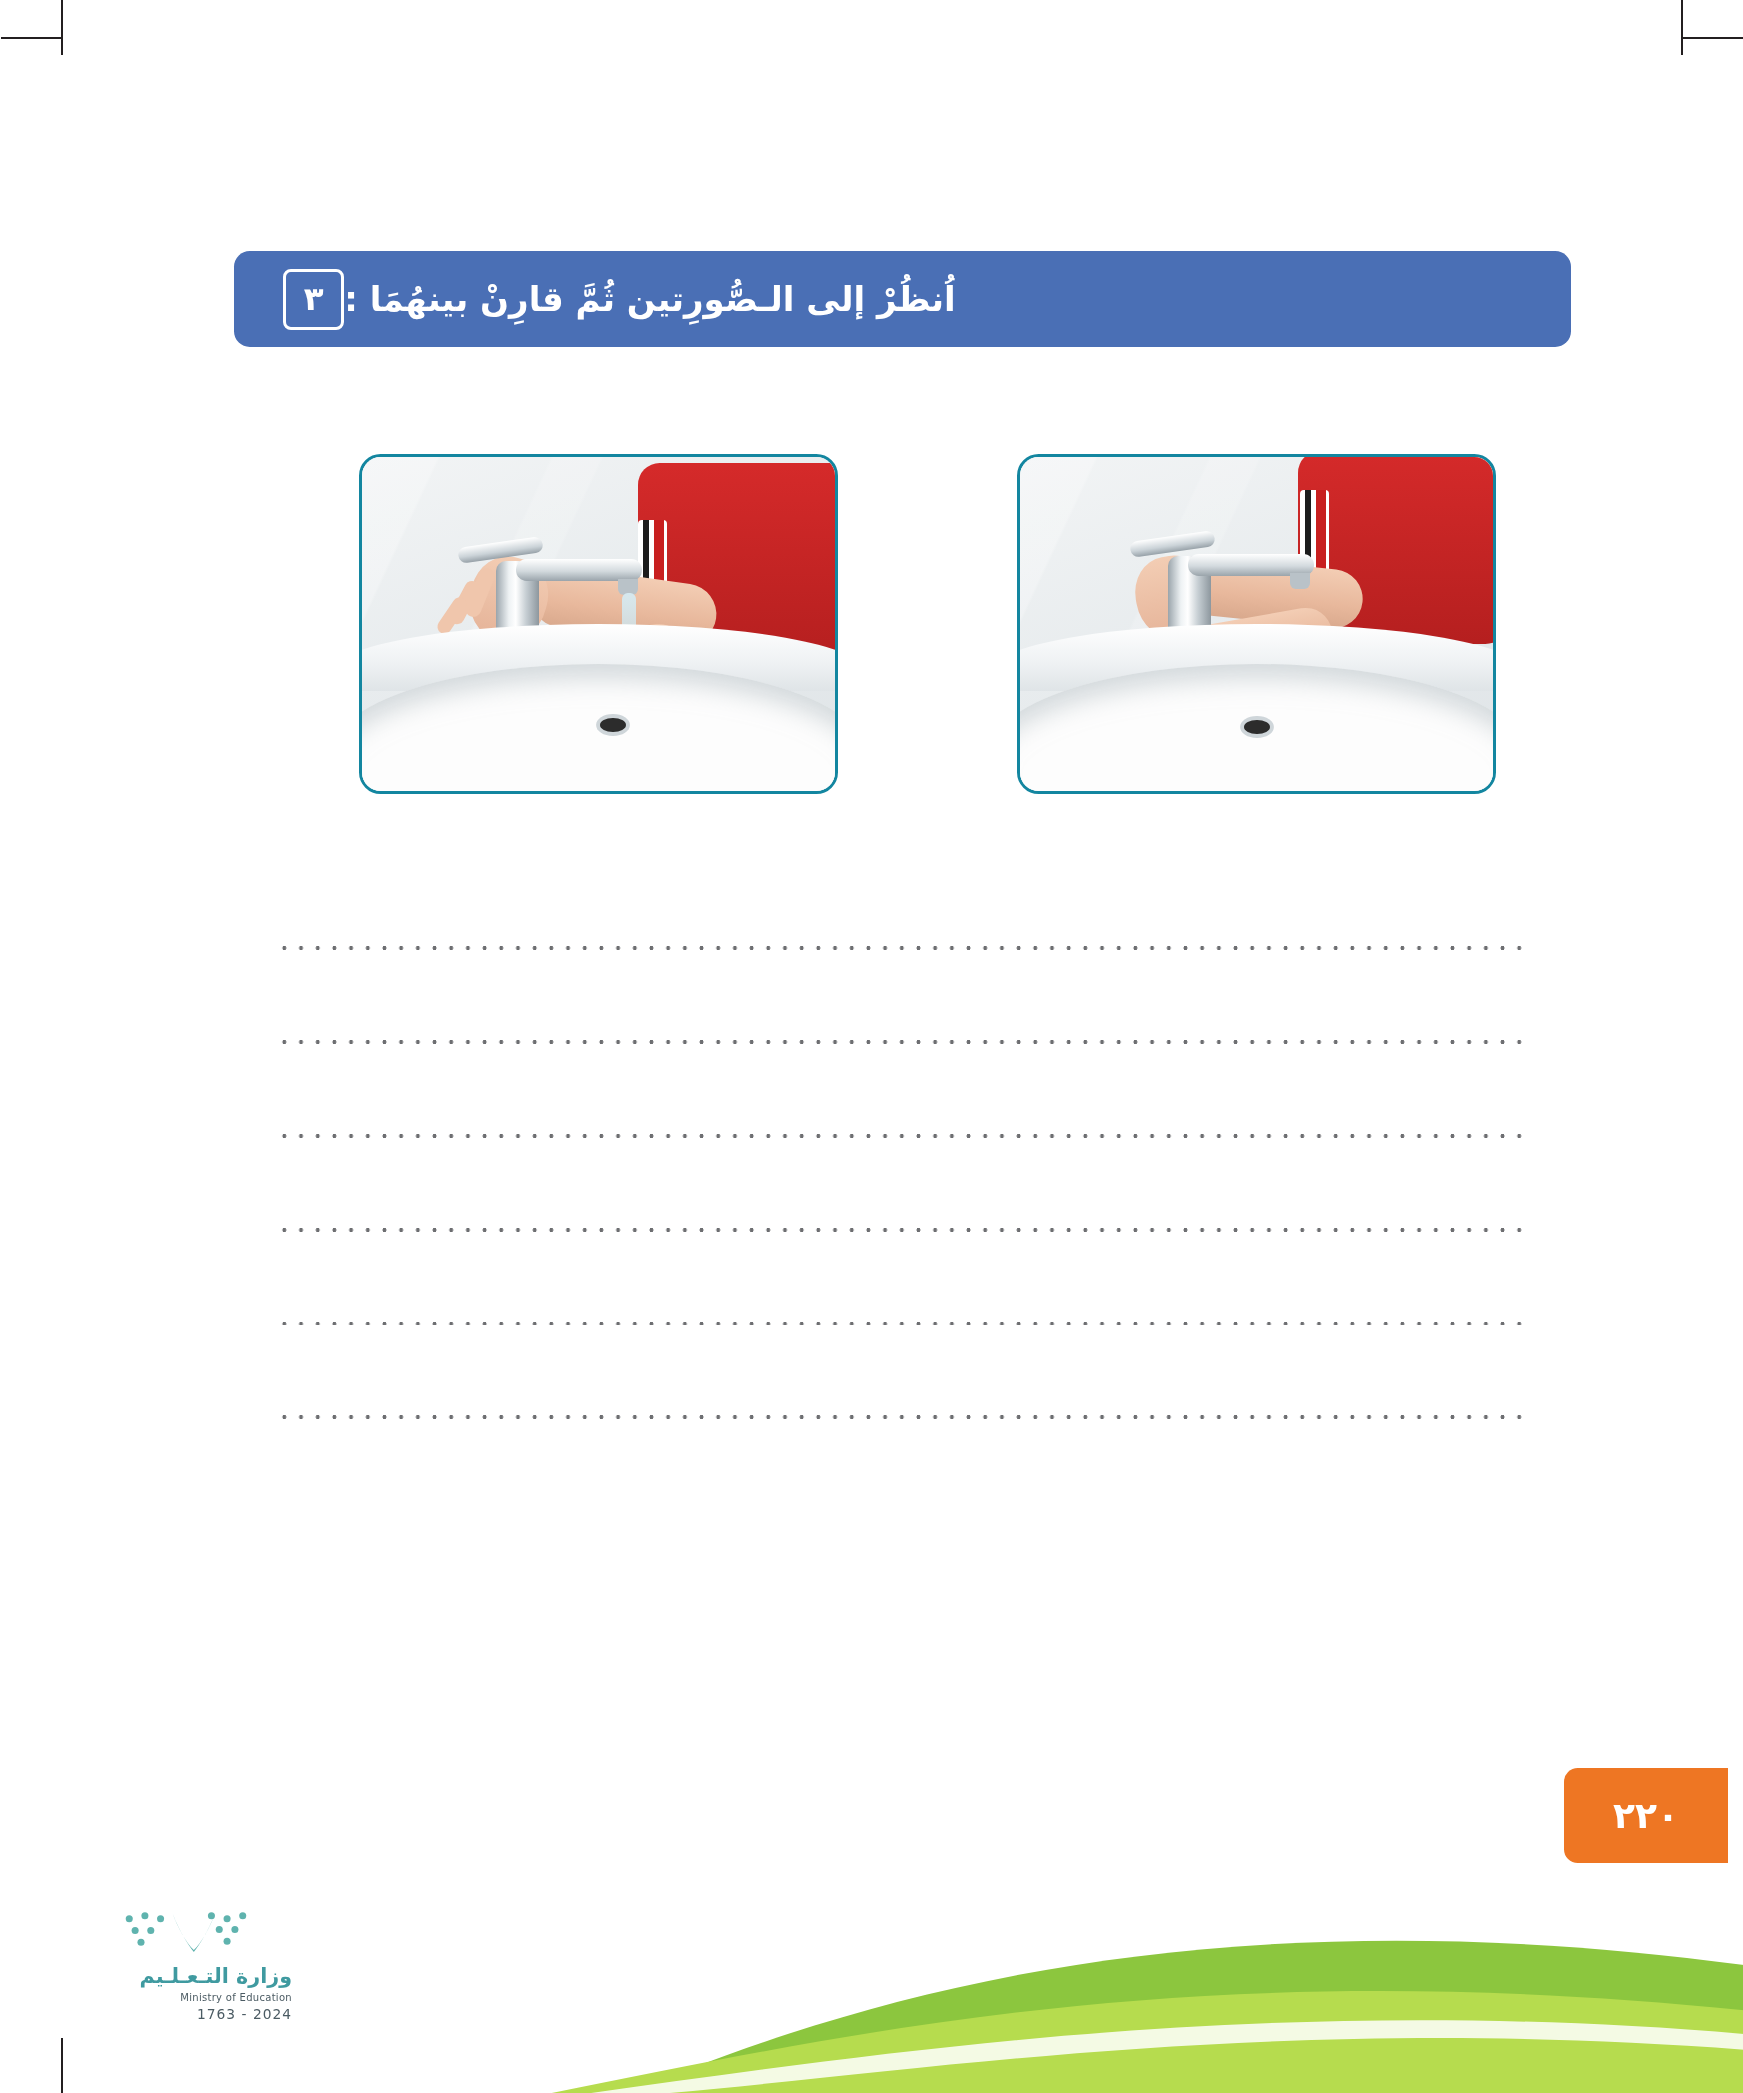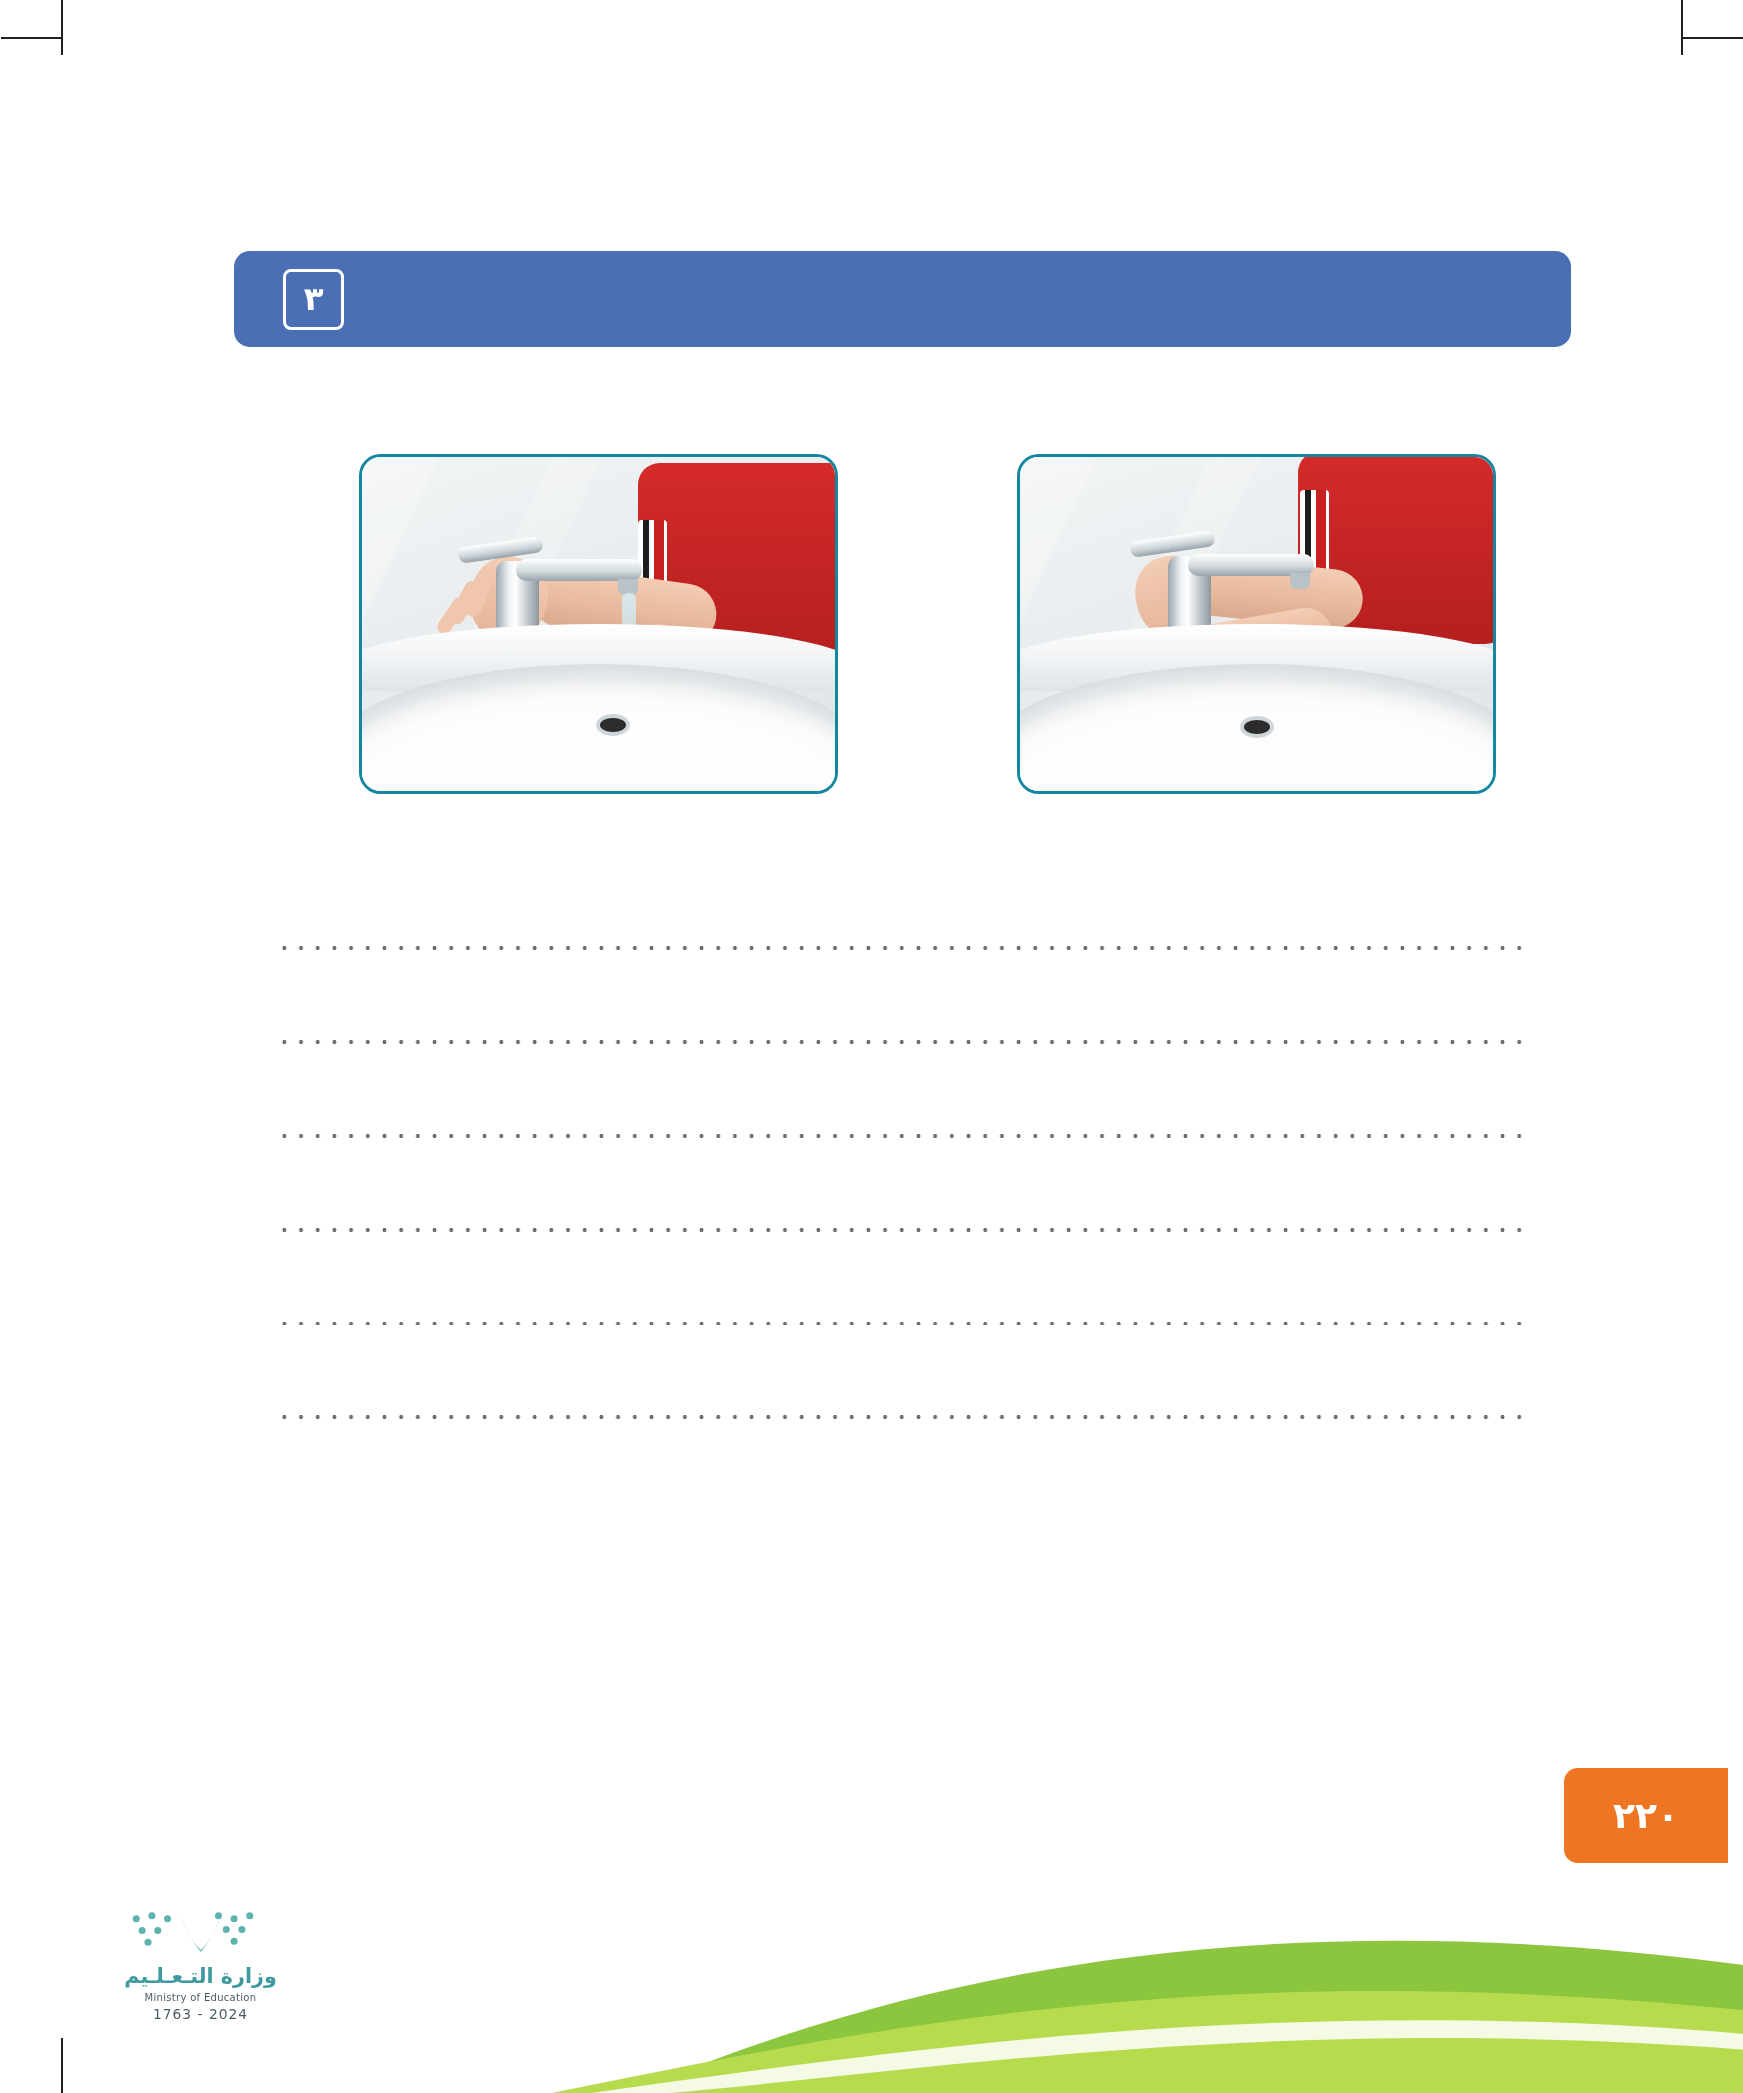--- a/index.html
+++ b/index.html
@@ -237,24 +237,23 @@
     position: absolute;
     left: 0;
     bottom: 0;
     width: 1744px;
     height: 256px;
   }
 
   
   .logo {
     position: absolute;
-    left: 97px;
+    left: 85px;
     bottom: 71px;
     width: 207px;
-    text-align: center;
     color: #4f9d9b;
   }
   .logo-mark { height: 45px; margin-bottom: 5.9px; }
   .logo-ar {
     font-size: 20.7px;
     letter-spacing: 3px;
     color: #3f9aa0;
     font-weight: 700;
     direction: rtl;
   }
@@ -276,20 +275,21 @@
 
 <div class="crop crop-tl-v"></div>
 <div class="crop crop-tl-h"></div>
 <div class="crop crop-tr-v"></div>
 <div class="crop crop-tr-h"></div>
 <div class="crop crop-bl-v"></div>
 <div class="crop crop-br-v"></div>
 
 <div class="q-bar">
   <div class="q-num">٣</div>
+  <div class="q-text">اُنظُرْ إلى الـصُّورِتين ثُمَّ قارِنْ بينهُمَا :</div>
 </div>
 
 <div class="photo photo-right">
   <div class="scene">
     <div class="wall"></div>
 
     <div class="shirt" style="right:-9.9px; top:5.9px; width:207px; height:197px;">
       <div class="sleeve-stripes" style="left:0; top:57px; height:91px; width:29.6px;"></div>
     </div>
 

